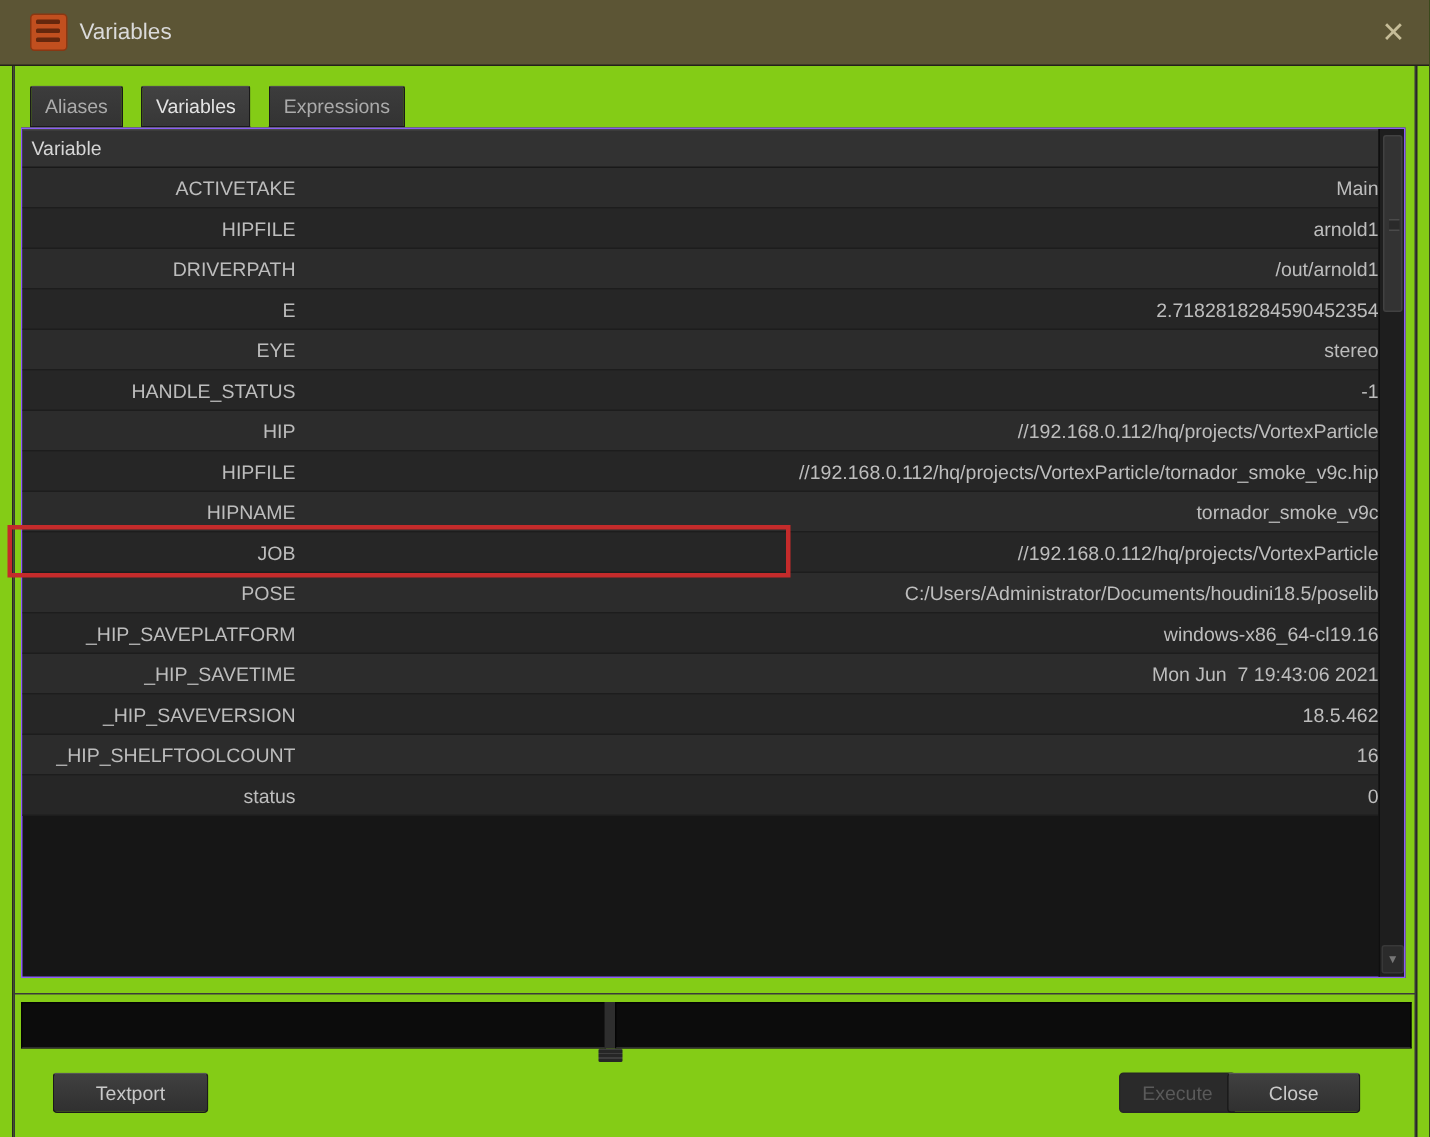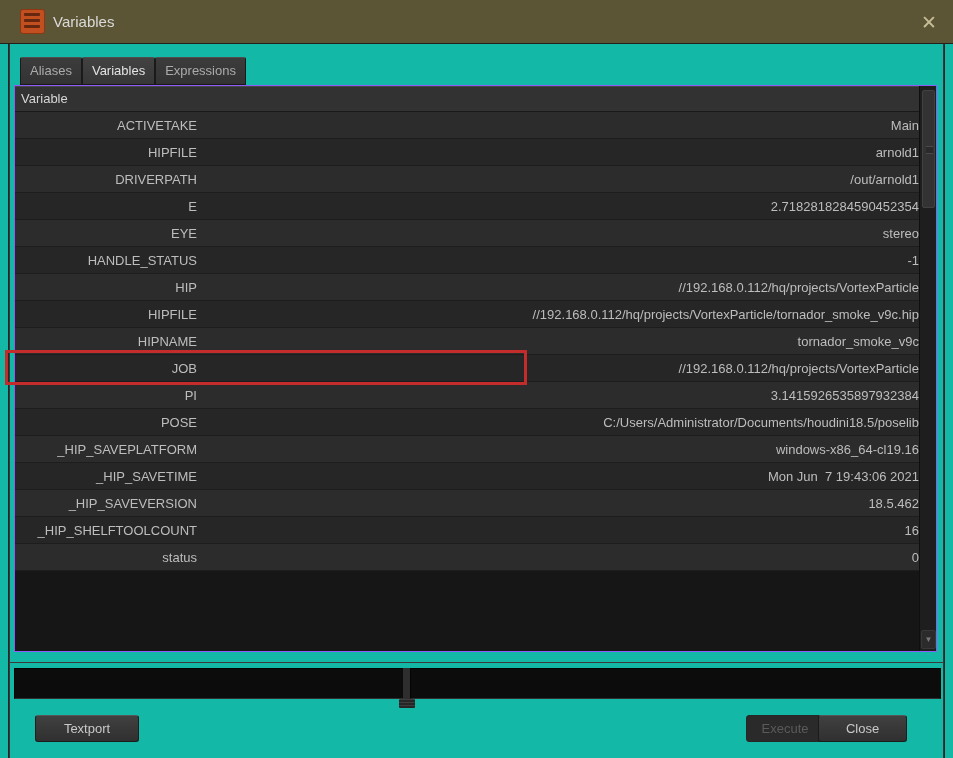--- a/index.html
+++ b/index.html
@@ -1,20 +1,20 @@
 <!DOCTYPE html>
 <html><head>
 <meta charset="utf-8">
 <style>
   * { margin:0; padding:0; box-sizing:border-box; }
   html,body { background:#1f1f1f; }
   body { font-family:"Liberation Sans","DejaVu Sans",sans-serif; }
   .window {
     position:relative; width:953px; height:758px;
-    background:#14b8a6; overflow:hidden;
+    background:#84cc16; overflow:hidden;
   }
   
   .titlebar {
     position:absolute; left:0; top:0; width:953px; height:44px;
     background:#5c5535; border-bottom:1px solid #23211a;
     display:flex; align-items:center;
   }
   .app-icon {
     position:absolute; left:20px; top:9px; width:25px; height:25px;
     background:#c14f1f; border-radius:3px; border:1px solid #8a3712;
@@ -35,21 +35,21 @@
   }
   
   .frame-line { position:absolute; top:44px; bottom:0; width:1px; background:#272727; }
   .frame-line.l { left:8px;  box-shadow:1px 0 0 #383838; }
   .frame-line.r { left:944px; box-shadow:-1px 0 0 #383838; }
   .pane-divider {
     position:absolute; left:9px; top:662px; width:935px; height:1px;
     background:#3a3a3a;
   }
   
-  .tabs { position:absolute; left:20px; top:57px; display:flex; }
+  .tabs { position:absolute; left:20px; top:57px; display:flex; gap:12px; }
   .tab {
     height:28px; line-height:26px; padding:0 9px;
     background:linear-gradient(#3c3c3c,#333333);
     border:1px solid #1a1a1a; border-top-color:#4e4e4e;
     border-radius:2px 2px 0 0;
     color:#ababab; font-size:13px; cursor:pointer;
   }
   .tab.active { background:linear-gradient(#424242,#373737); color:#e3e3e3; }
   
   .var-table {
@@ -197,24 +197,20 @@
         </div>
       <div class="row">
           <div class="cn">HIPNAME</div>
           <div class="cv">tornador_smoke_v9c</div>
         </div>
       <div class="row">
           <div class="cn">JOB</div>
           <div class="cv">//192.168.0.112/hq/projects/VortexParticle</div>
         </div>
       <div class="row">
-          <div class="cn">PI</div>
-          <div class="cv">3.1415926535897932384</div>
-        </div>
-      <div class="row">
           <div class="cn">POSE</div>
           <div class="cv">C:/Users/Administrator/Documents/houdini18.5/poselib</div>
         </div>
       <div class="row">
           <div class="cn">_HIP_SAVEPLATFORM</div>
           <div class="cv">windows-x86_64-cl19.16</div>
         </div>
       <div class="row">
           <div class="cn">_HIP_SAVETIME</div>
           <div class="cv">Mon Jun  7 19:43:06 2021</div>

